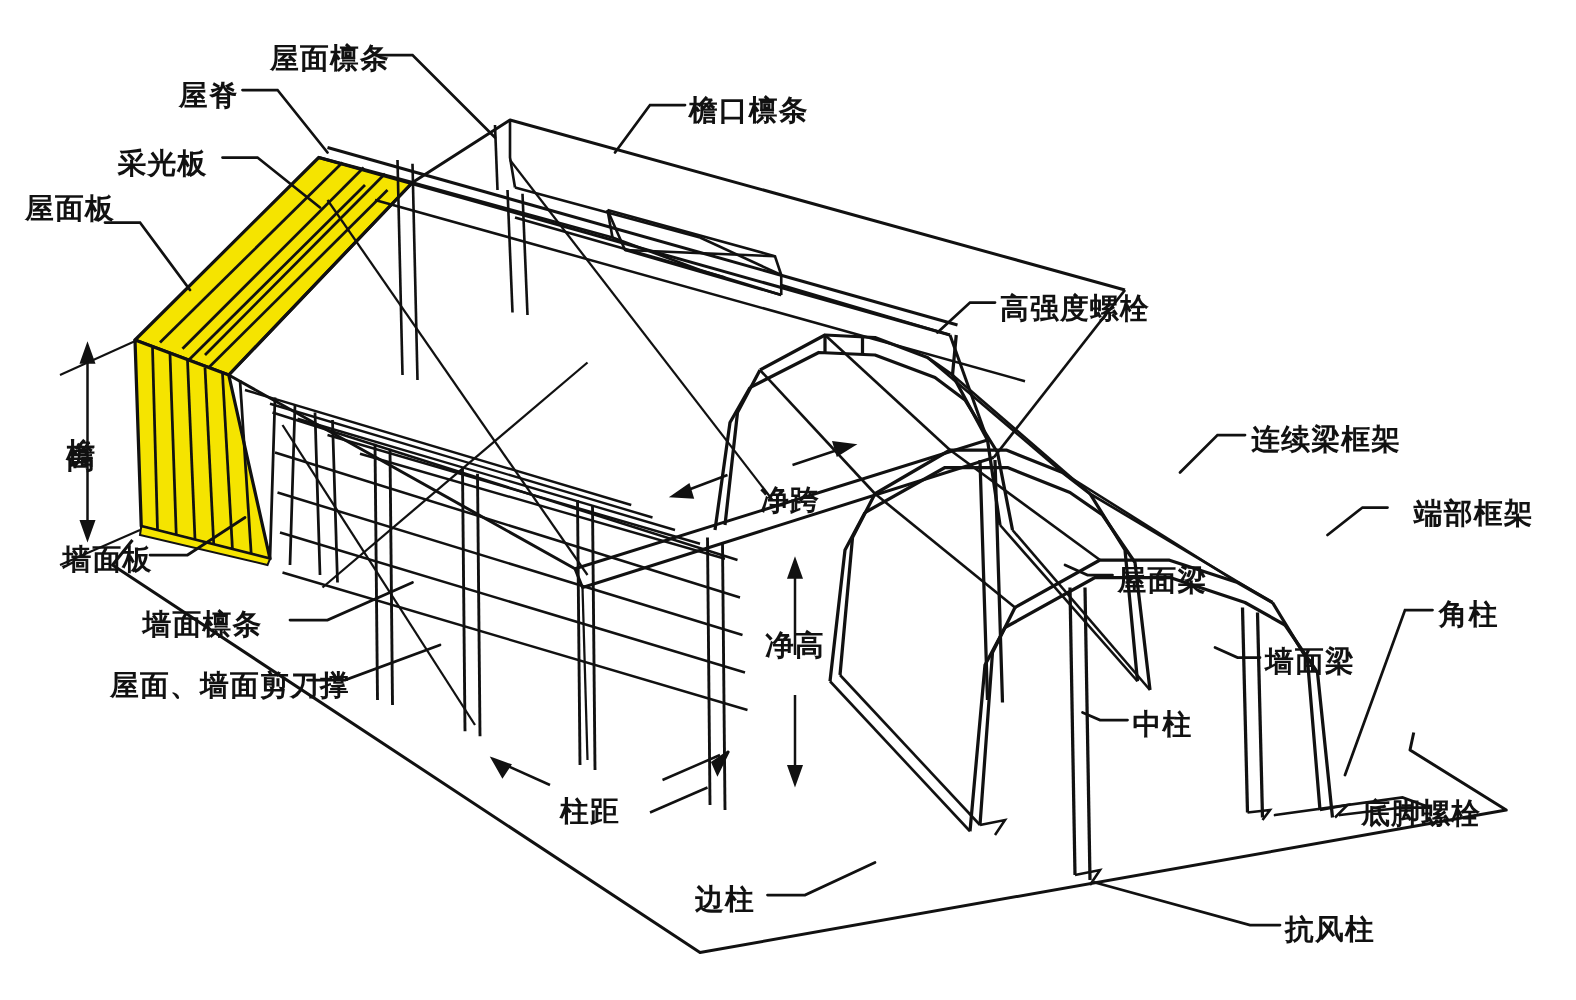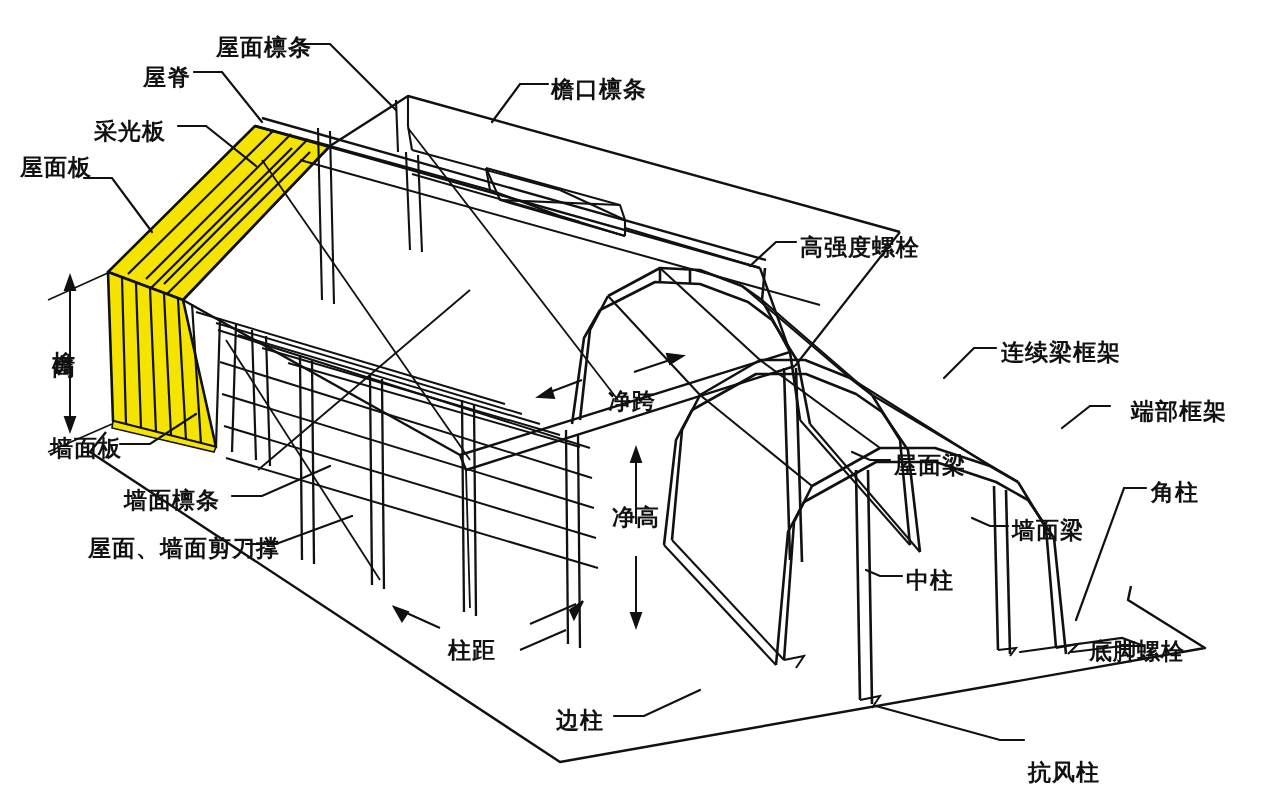--- a/index.html
+++ b/index.html
@@ -337,21 +337,21 @@
   <div class="lbl" style="left:94px; top:120px;">采光板</div>
 
   <div class="lbl" style="left:20px; top:156px;">屋面板</div>
 
   <div class="lbl" style="left:551px; top:78px;">檐口檩条</div>
 
   <div class="lbl vert" style="left:52px; top:332px;">檐高</div>
 
   <div class="lbl" style="left:50px; top:437px;">墙面板</div>
 
-  <div class="lbl" style="left:114px; top:489px;margin-left:10px;">墙面檩条</div>
+  <div class="lbl" style="left:114px; top:489px;">墙面檩条</div>
 
   <div class="lbl" style="left:88px; top:537px;font-family:Liberation Serif, serif;">屋面、墙面剪刀撑</div>
 
   <div class="lbl" style="left:448px; top:639px;">柱距</div>
 
   <div class="lbl" style="left:556px; top:709px;">边柱</div>
 
   <div class="lbl" style="left:608px; top:390px;">净跨</div>
 
   <div class="lbl" style="left:612px; top:506px;">净高</div>
@@ -365,15 +365,15 @@
   <div class="lbl" style="left:894px; top:454px;">屋面梁</div>
 
   <div class="lbl" style="left:1012px; top:519px;">墙面梁</div>
 
   <div class="lbl" style="left:1151px; top:481px;">角柱</div>
 
   <div class="lbl" style="left:906px; top:569px;">中柱</div>
 
   <div class="lbl" style="left:1089px; top:640px;">底脚螺栓</div>
 
-  <div class="lbl" style="left:1028px; top:733px;margin-top:28px;">抗风柱</div>
+  <div class="lbl" style="left:1028px; top:733px;">抗风柱</div>
 
 </div>
 
 </body></html>

